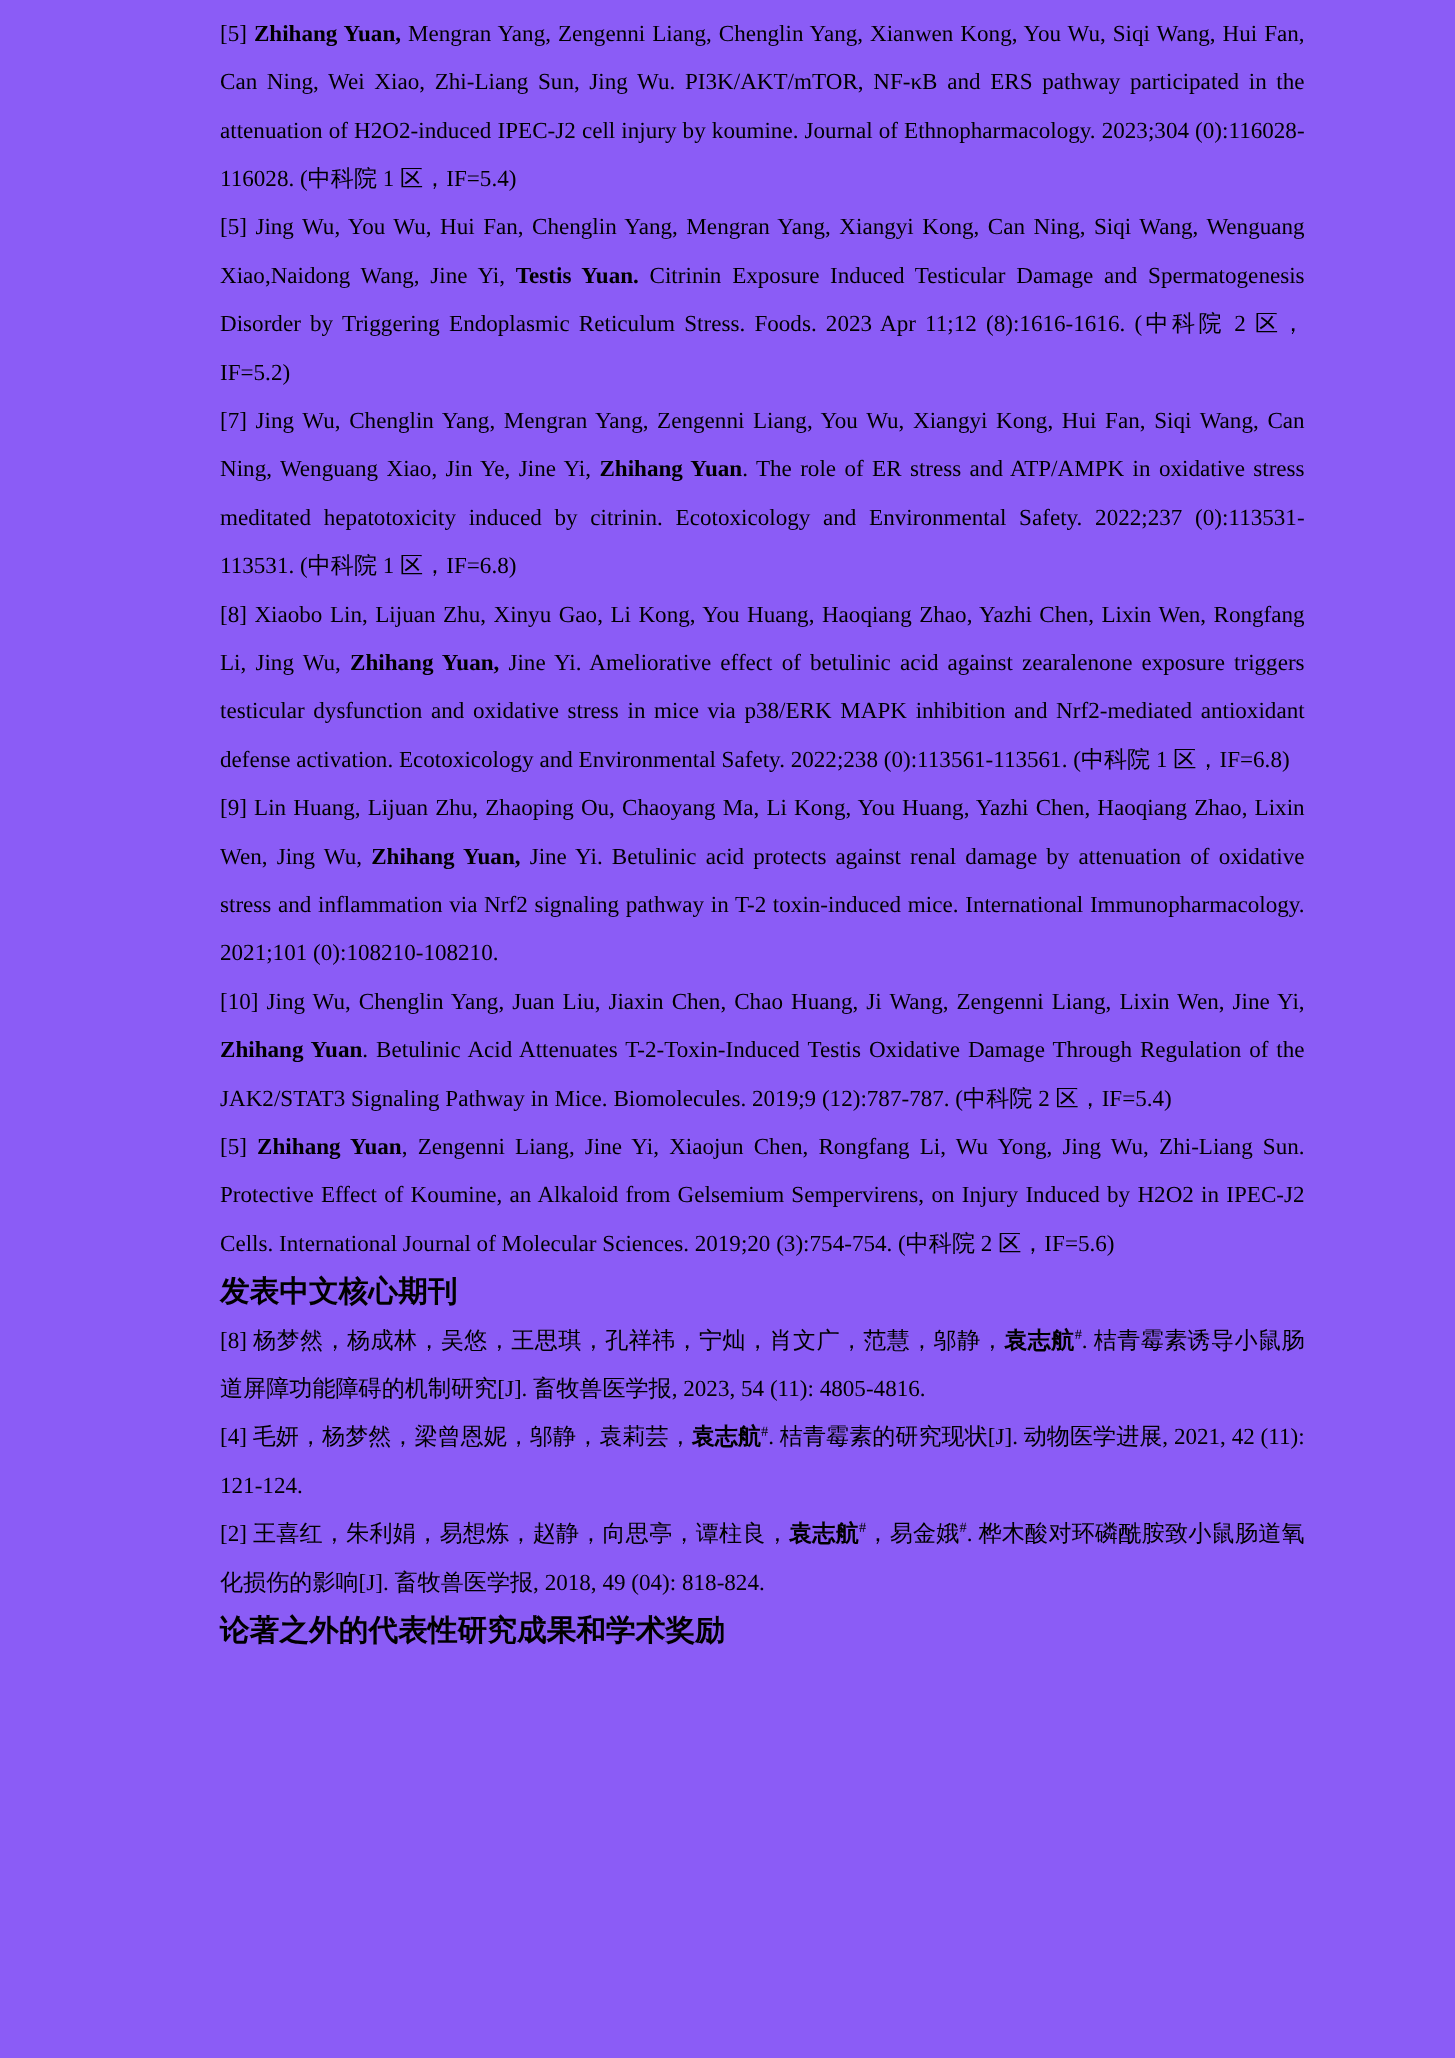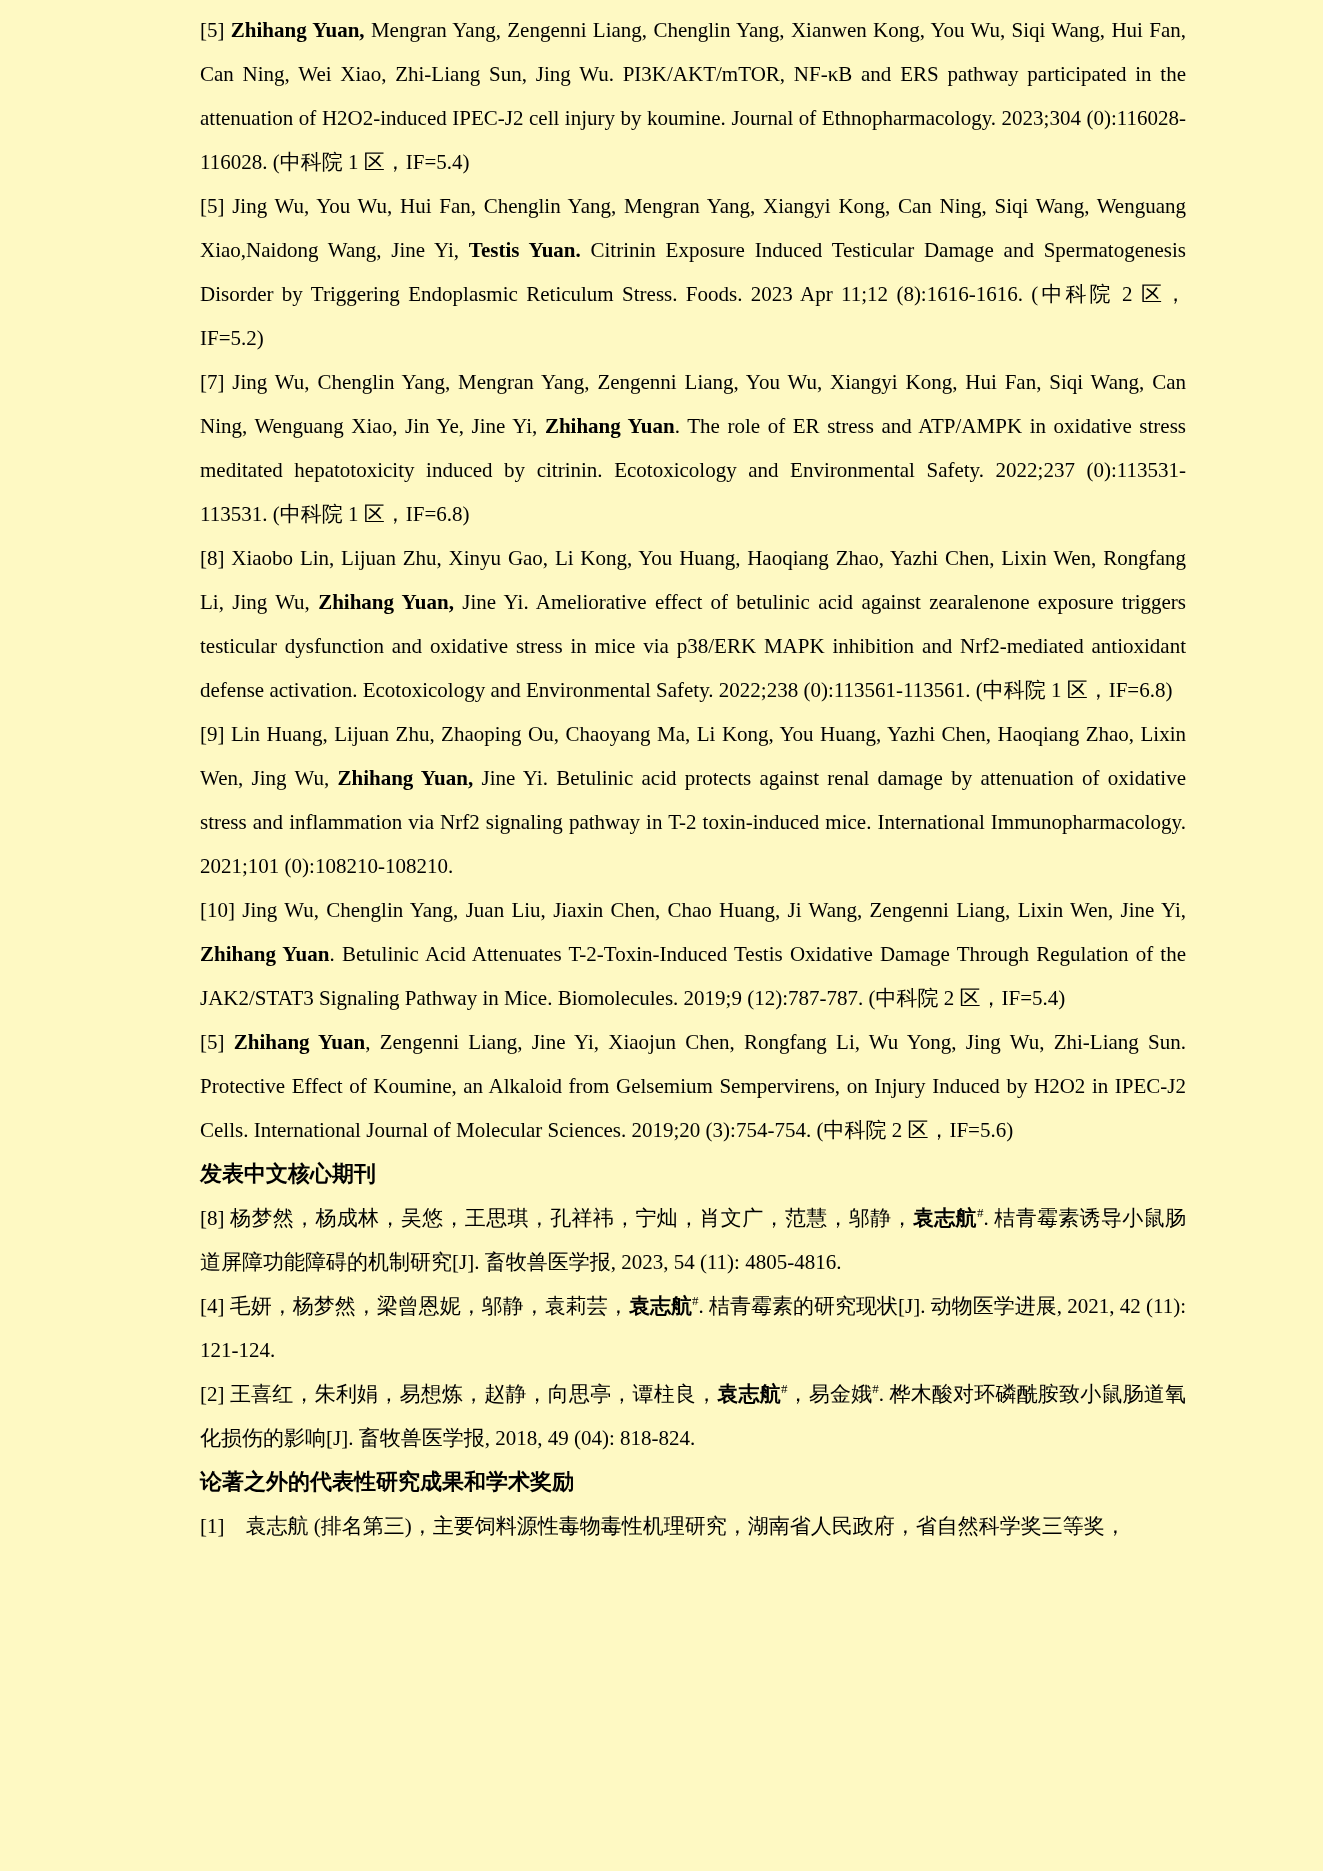--- a/index.html
+++ b/index.html
@@ -12,32 +12,32 @@
     height: 1871px;
     overflow: hidden;
     color: #000000;
     font-family: "Liberation Serif", "DejaVu Serif", serif;
   }
   .page {
     box-sizing: border-box;
     width: 1323px;
     height: 1871px;
     padding: 8px 137px 0 200px;
-    background: #fef9c3;
+    background: #8b5cf6;
   }
   p.ref {
     margin: 0;
     font-size: 21px;
     line-height: 44px;
     text-align: justify;
     text-justify: inter-word;
   }
   p.heading {
     margin: 0;
-    font-size: 22px;
+    font-size: 27px;
     line-height: 44px;
     font-weight: bold;
     text-align: left;
     font-family: "Liberation Sans", "DejaVu Sans", sans-serif;
   }
   .bold { font-weight: bold; }
   sup.mark {
     font-size: 13px;
     line-height: 0;
     vertical-align: super;
@@ -53,15 +53,14 @@
       <p class="ref en"><span>[7] Jing Wu, Chenglin Yang, Mengran Yang, Zengenni Liang, You Wu, Xiangyi Kong, Hui Fan, Siqi Wang, Can Ning, Wenguang Xiao, Jin Ye, Jine Yi, </span><span class="bold">Zhihang Yuan</span><span>. The role of ER stress and ATP/AMPK in oxidative stress meditated hepatotoxicity induced by citrinin. Ecotoxicology and Environmental Safety. 2022;237 (0):113531-113531. (中科院 1 区，IF=6.8)</span></p>
       <p class="ref en"><span>[8] Xiaobo Lin, Lijuan Zhu, Xinyu Gao, Li Kong, You Huang, Haoqiang Zhao, Yazhi Chen, Lixin Wen, Rongfang Li, Jing Wu, </span><span class="bold">Zhihang Yuan,</span><span> Jine Yi. Ameliorative effect of betulinic acid against zearalenone exposure triggers testicular dysfunction and oxidative stress in mice via p38/ERK MAPK inhibition and Nrf2-mediated antioxidant defense activation. Ecotoxicology and Environmental Safety. 2022;238 (0):113561-113561. (中科院 1 区，IF=6.8)</span></p>
       <p class="ref en"><span>[9] Lin Huang, Lijuan Zhu, Zhaoping Ou, Chaoyang Ma, Li Kong, You Huang, Yazhi Chen, Haoqiang Zhao, Lixin Wen, Jing Wu, </span><span class="bold">Zhihang Yuan,</span><span> Jine Yi. Betulinic acid protects against renal damage by attenuation of oxidative stress and inflammation via Nrf2 signaling pathway in T-2 toxin-induced mice. International Immunopharmacology. 2021;101 (0):108210-108210.</span></p>
       <p class="ref en"><span>[10] Jing Wu, Chenglin Yang, Juan Liu, Jiaxin Chen, Chao Huang, Ji Wang, Zengenni Liang, Lixin Wen, Jine Yi, </span><span class="bold">Zhihang Yuan</span><span>. Betulinic Acid Attenuates T-2-Toxin-Induced Testis Oxidative Damage Through Regulation of the JAK2/STAT3 Signaling Pathway in Mice. Biomolecules. 2019;9 (12):787-787. (中科院 2 区，IF=5.4)</span></p>
       <p class="ref en"><span>[5] </span><span class="bold">Zhihang Yuan</span><span>, Zengenni Liang, Jine Yi, Xiaojun Chen, Rongfang Li, Wu Yong, Jing Wu, Zhi-Liang Sun. Protective Effect of Koumine, an Alkaloid from Gelsemium Sempervirens, on Injury Induced by H2O2 in IPEC-J2 Cells. International Journal of Molecular Sciences. 2019;20 (3):754-754. (中科院 2 区，IF=5.6)</span></p>
       <p class="heading">发表中文核心期刊</p>
       <p class="ref zh"><span>[8] 杨梦然，杨成林，吴悠，王思琪，孔祥祎，宁灿，肖文广，范慧，邬静，</span><span class="bold">袁志航</span><sup class="mark">#</sup><span>. 桔青霉素诱导小鼠肠道屏障功能障碍的机制研究[J]. 畜牧兽医学报, 2023, 54 (11): 4805-4816.</span></p>
       <p class="ref zh"><span>[4] 毛妍，杨梦然，梁曾恩妮，邬静，袁莉芸，</span><span class="bold">袁志航</span><sup class="mark">#</sup><span>. 桔青霉素的研究现状[J]. 动物医学进展, 2021, 42 (11): 121-124.</span></p>
       <p class="ref zh"><span>[2] 王喜红，朱利娟，易想炼，赵静，向思亭，谭柱良，</span><span class="bold">袁志航</span><sup class="mark">#</sup><span>，易金娥</span><sup class="mark">#</sup><span>. 桦木酸对环磷酰胺致小鼠肠道氧化损伤的影响[J]. 畜牧兽医学报, 2018, 49 (04): 818-824.</span></p>
       <p class="heading">论著之外的代表性研究成果和学术奖励</p>
-      <p class="ref zh"><span>[1]　袁志航 (排名第三)，主要饲料源性毒物毒性机理研究，湖南省人民政府，省自然科学奖三等奖，</span></p>
     </div>
 </div>
 
 </body></html>

